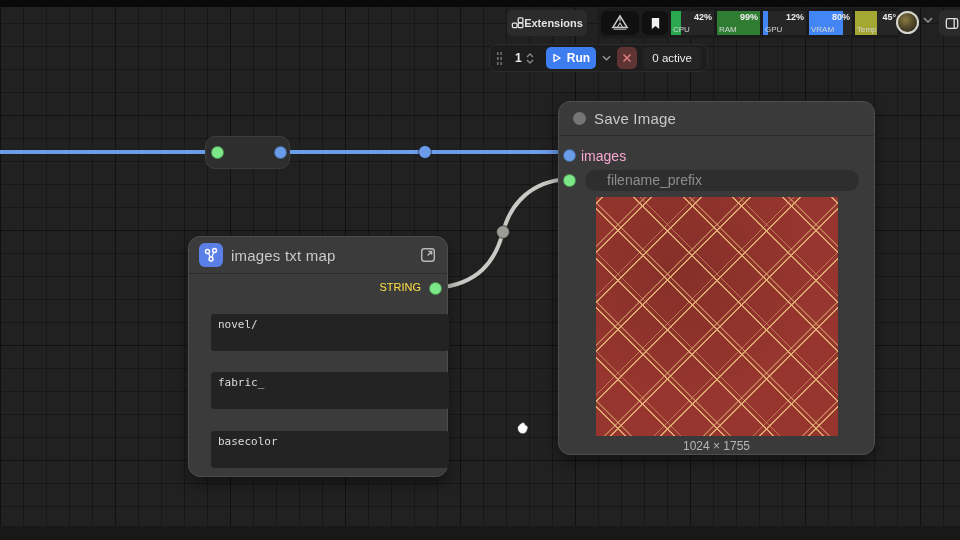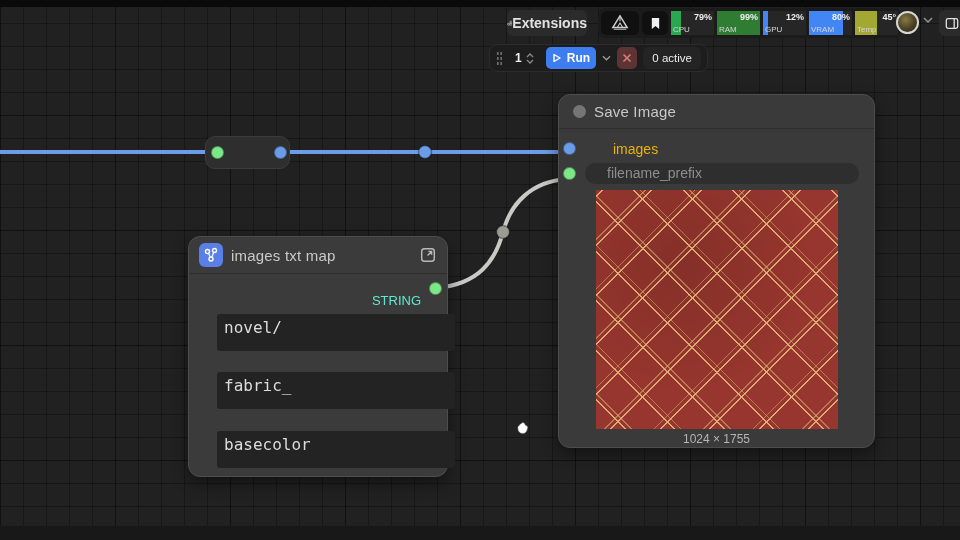--- a/index.html
+++ b/index.html
@@ -29,22 +29,22 @@
   .socket { position:absolute; width:13px; height:13px; border-radius:50%;
     border:1.5px solid rgba(0,0,0,.35); }
   .socket.blue { background:#6b9ce8; }
   .socket.green { background:#7ce787; }
 
   
   #mini-node { position:absolute; left:205px; top:136px; width:85px; height:33px;
     background:#2e2e2e; border:1px solid #3c3c3c; border-radius:10px; z-index:3; }
 
   
-  #save-node { left:558px; top:94px; width:317px; height:354px; }
-  #save-node .row-images { position:absolute; left:22px; top:46px; color:#eab308; font-size:14px;margin-left:32px; }
+  #save-node { left:558px; top:101px; width:317px; height:354px; }
+  #save-node .row-images { position:absolute; left:22px; top:46px; color:#f9a8d4; font-size:14px; }
   #save-node .sock-images { left:4px; top:47px; }
   #save-node .sock-prefix { left:4px; top:72px; }
   .prefix-pill { position:absolute; left:26px; top:68px; width:274px; height:21px;
     background:#2e2e2e; border-radius:11px; color:#8d8d8d; font-size:14px;
     line-height:21px; padding-left:22px; }
   .preview { position:absolute; left:37px; top:95px; width:242px; height:239px;
     background-color:#97362e;
     background-image:
       repeating-linear-gradient(45deg,  transparent 0 20px, rgba(226,176,118,.95) 20px 21.5px, transparent 21.5px 24.5px, rgba(226,176,118,.55) 24.5px 25.5px, transparent 25.5px 35px),
       repeating-linear-gradient(-45deg, transparent 0 20px, rgba(226,176,118,.95) 20px 21.5px, transparent 21.5px 24.5px, rgba(226,176,118,.55) 24.5px 25.5px, transparent 25.5px 35px),
@@ -52,31 +52,31 @@
   }
   .preview-caption { position:absolute; left:0; right:0; top:337px; text-align:center;
     color:#b5b5b5; font-size:12px; }
 
   
   #rename-node { left:188px; top:236px; width:260px; height:241px; background:#3b3b3b; }
   #rename-node .node-header { padding:6px 10px; }
   .node-icon { width:24px; height:24px; border-radius:6px; background:#5a7fe6;
     display:flex; align-items:center; justify-content:center; flex:0 0 auto; }
   .expand-btn { margin-left:auto; display:flex; align-items:center; }
-  .string-row { position:absolute; right:26px; top:56px; color:#5eead4; font-size:13px; }
+  .string-row { position:absolute; right:26px; top:44px; color:#fde047; font-size:11px; }
   #rename-node .sock-string { right:5px; top:45px; }
-  .txt-field { position:absolute; left:28px; width:238px; height:37px; background:#232323;
+  .txt-field { position:absolute; left:22px; width:238px; height:37px; background:#232323;
     border-radius:3px; color:#dcdcdc; font-family:"DejaVu Sans Mono", monospace;
-    font-size:16px; padding:4px 7px; }
+    font-size:11px; padding:4px 7px; }
 
   
   .btn-dark { background:#2b2b2b; border-radius:6px; display:flex; align-items:center;
     justify-content:center; color:#e2e2e2; }
   #extensions-btn { position:absolute; left:507px; top:10px; width:80px; height:26px;
-    gap:0; font-size:14px; font-weight:bold; z-index:5; }
+    gap:0; font-size:11px; font-weight:bold; z-index:5; }
   #monitor-group { position:absolute; left:598px; top:8px; height:30px; display:flex;
     align-items:center; gap:3px; padding:2px 3px; background:#1b1b1b; border-radius:8px; z-index:5; }
   .logo-btn { width:38px; height:24px; background:#101010; border-radius:6px;
     display:flex; align-items:center; justify-content:center; }
   .bookmark-btn { width:26px; height:24px; background:#101010; border-radius:6px;
     display:flex; align-items:center; justify-content:center; }
   .monitor { position:relative; width:43px; height:24px; background:#262626; overflow:hidden; }
   .monitor .fill { position:absolute; left:0; top:0; bottom:0; }
   .monitor .mlabel { position:absolute; left:2px; bottom:1px; font-size:8px; color:#d6d6d6; z-index:1; }
   .monitor .mvalue { position:absolute; right:2px; top:1px; font-size:9px; color:#f0f0f0;
@@ -185,21 +185,21 @@
     </div>
     <div class="bookmark-btn">
       <svg width="11" height="13" viewBox="0 0 12 14">
         <path d="M2 1 H10 V13 L6 9.8 L2 13 Z" fill="#f0f0f0"></path>
       </svg>
     </div>
 
     <div class="monitor">
       <div class="fill" style="width: 24%; background: rgb(42, 168, 79);"></div>
       <span class="mlabel">CPU</span>
-      <span class="mvalue">79%</span>
+      <span class="mvalue">42%</span>
     </div>
     <div class="monitor">
       <div class="fill" style="width: 99%; background: rgb(46, 125, 51);"></div>
       <span class="mlabel">RAM</span>
       <span class="mvalue">99%</span>
     </div>
     <div class="monitor">
       <div class="fill" style="width: 12%; background: rgb(66, 133, 244);"></div>
       <span class="mlabel">GPU</span>
       <span class="mvalue">12%</span>

